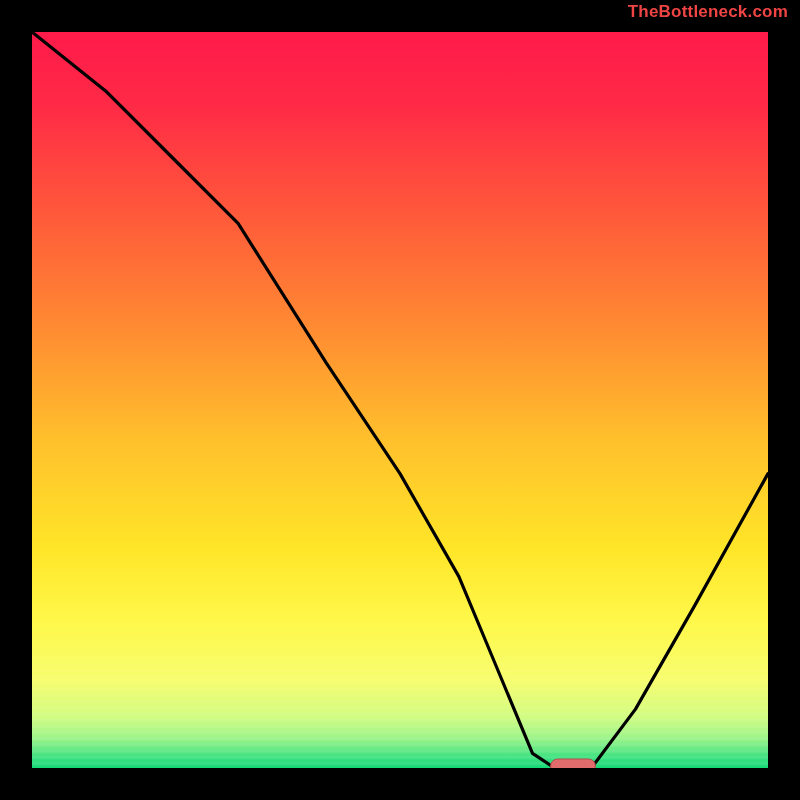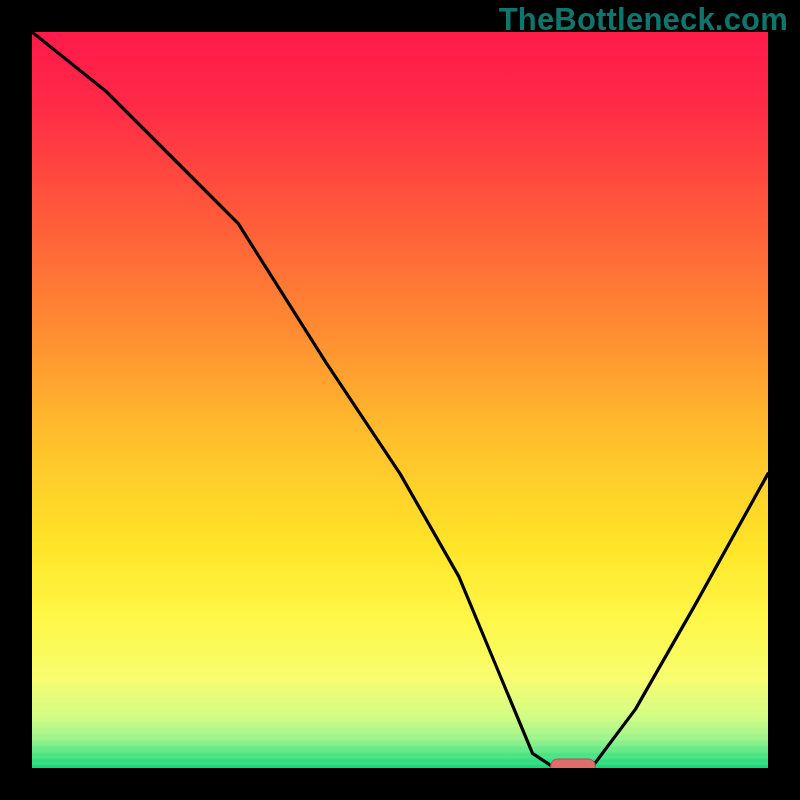--- a/index.html
+++ b/index.html
@@ -17,22 +17,22 @@
     width: 800px;
     height: 800px;
     background: #000000;
   }
   .watermark {
     position: absolute;
     top: 2px;
     right: 12px;
     font-family: Arial, Helvetica, sans-serif;
     font-weight: bold;
-    font-size: 31px;
-    color: #0f766e;
+    font-size: 17px;
+    color: #ef4444;
     letter-spacing: 0.2px;
     z-index: 40;
   }
   .plot {
     position: absolute;
     left: 32px;
     top: 32px;
     width: 736px;
     height: 736px;
     overflow: hidden;

